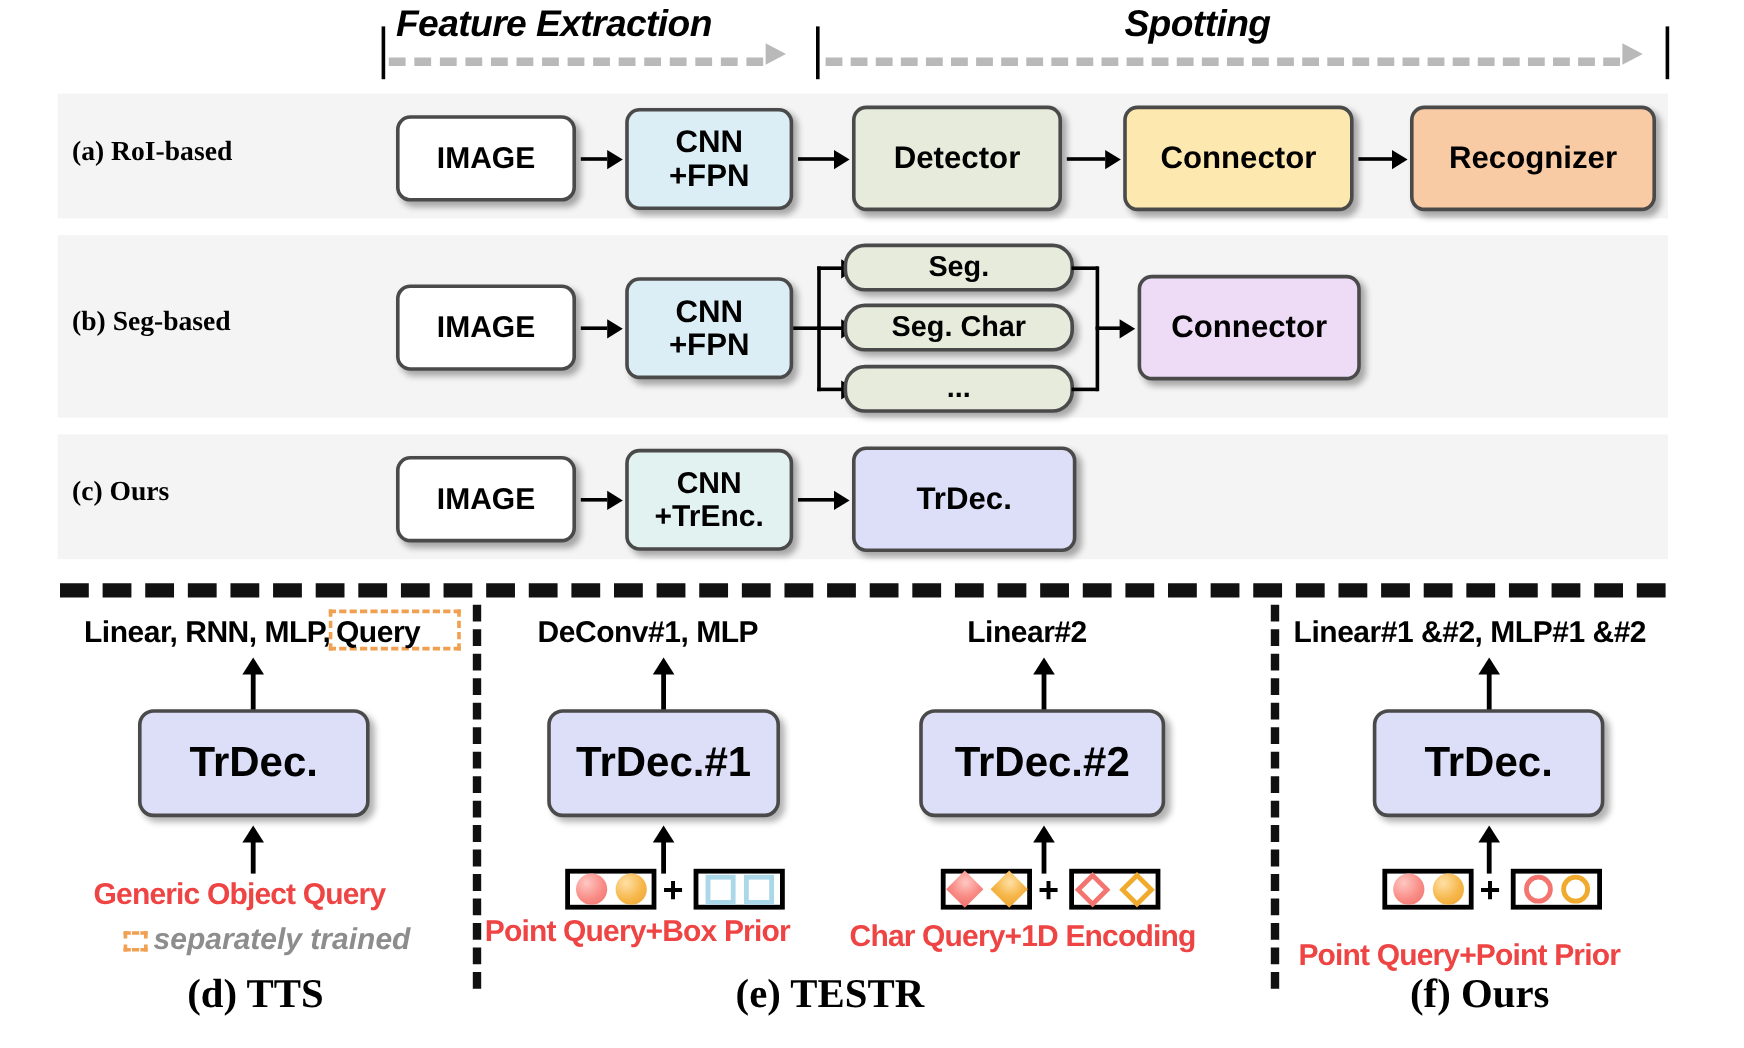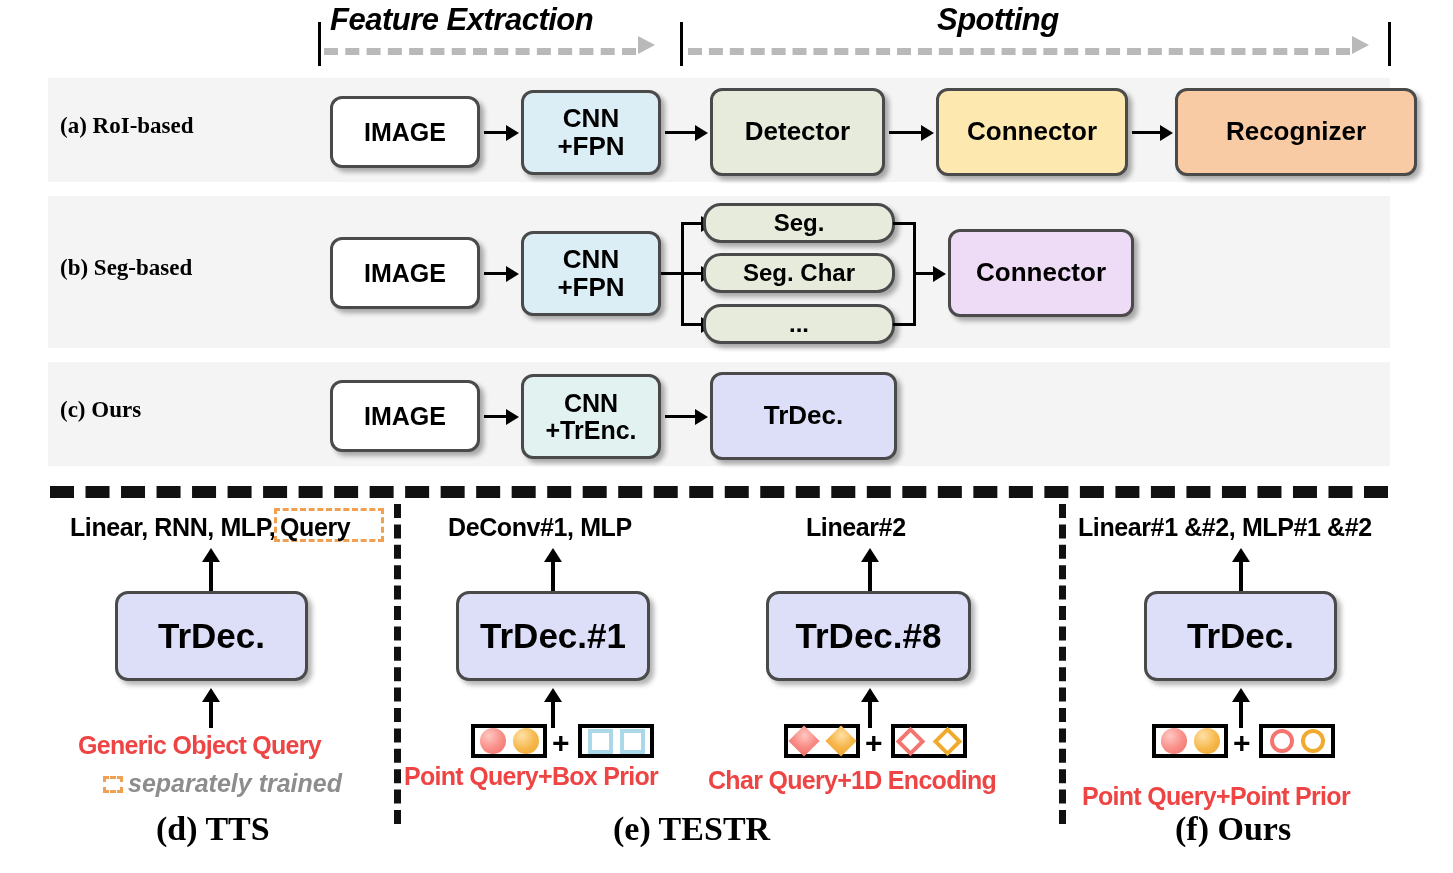--- a/index.html
+++ b/index.html
@@ -140,21 +140,21 @@
 </div>
 <div class="arrow-line" style="left:889px;top:131px;width:32px;"></div>
 <div class="arrow-tip" style="left:921px;top:125px;"></div>
 
 <div class="pbox" style="left:936px;top:88px;width:192px;height:88px;background:#fde9b0;font-size:26px;">
   <span>Connector</span>
 </div>
 <div class="arrow-line" style="left:1132px;top:131px;width:28px;"></div>
 <div class="arrow-tip" style="left:1160px;top:125px;"></div>
 
-<div class="pbox" style="left:1175px;top:88px;width:242px;height:88px;background:#f8cba4;font-size:26px;">
+<div class="pbox" style="left:1175px;top:88px;width:205px;height:88px;background:#f8cba4;font-size:26px;">
   <span>Recognizer</span>
 </div>
 
 <div class="band" style="top:196px;height:152px;"></div>
 <div class="rowlabel" style="left:60px;top:255px;">(b) Seg-based</div>
 
 <div class="pbox" style="left:330px;top:237px;width:150px;height:72px;background:#ffffff;font-size:25px;">
   <span>IMAGE</span>
 </div>
 <div class="arrow-line" style="left:484px;top:272px;width:22px;"></div>
@@ -263,21 +263,21 @@
 </div>
 
 <div class="bottomtext" style="left:404px;top:762px;">Point Query+Box Prior</div>
 
 <div class="toptext" style="left:806px;top:513px;">Linear#2</div>
 
 <div class="uparrow-shaft" style="left:868px;top:560px;height:32px;"></div>
 <div class="uparrow-head" style="left:861px;top:548px;"></div>
 
 <div class="dbox" style="left:766px;top:591px;width:205px;height:90px;">
-  <span>TrDec.#8</span>
+  <span>TrDec.#2</span>
 </div>
 
 <div class="uparrow-shaft" style="left:868px;top:700px;height:28px;"></div>
 <div class="uparrow-head" style="left:861px;top:688px;"></div>
 
 <div class="tokbox" style="left:784px;top:724px;width:76px;height:34px;">
   <span class="dia-wrap">
       <span class="gl dia-fill-pink"></span>
     </span>
   <span class="dia-wrap">

